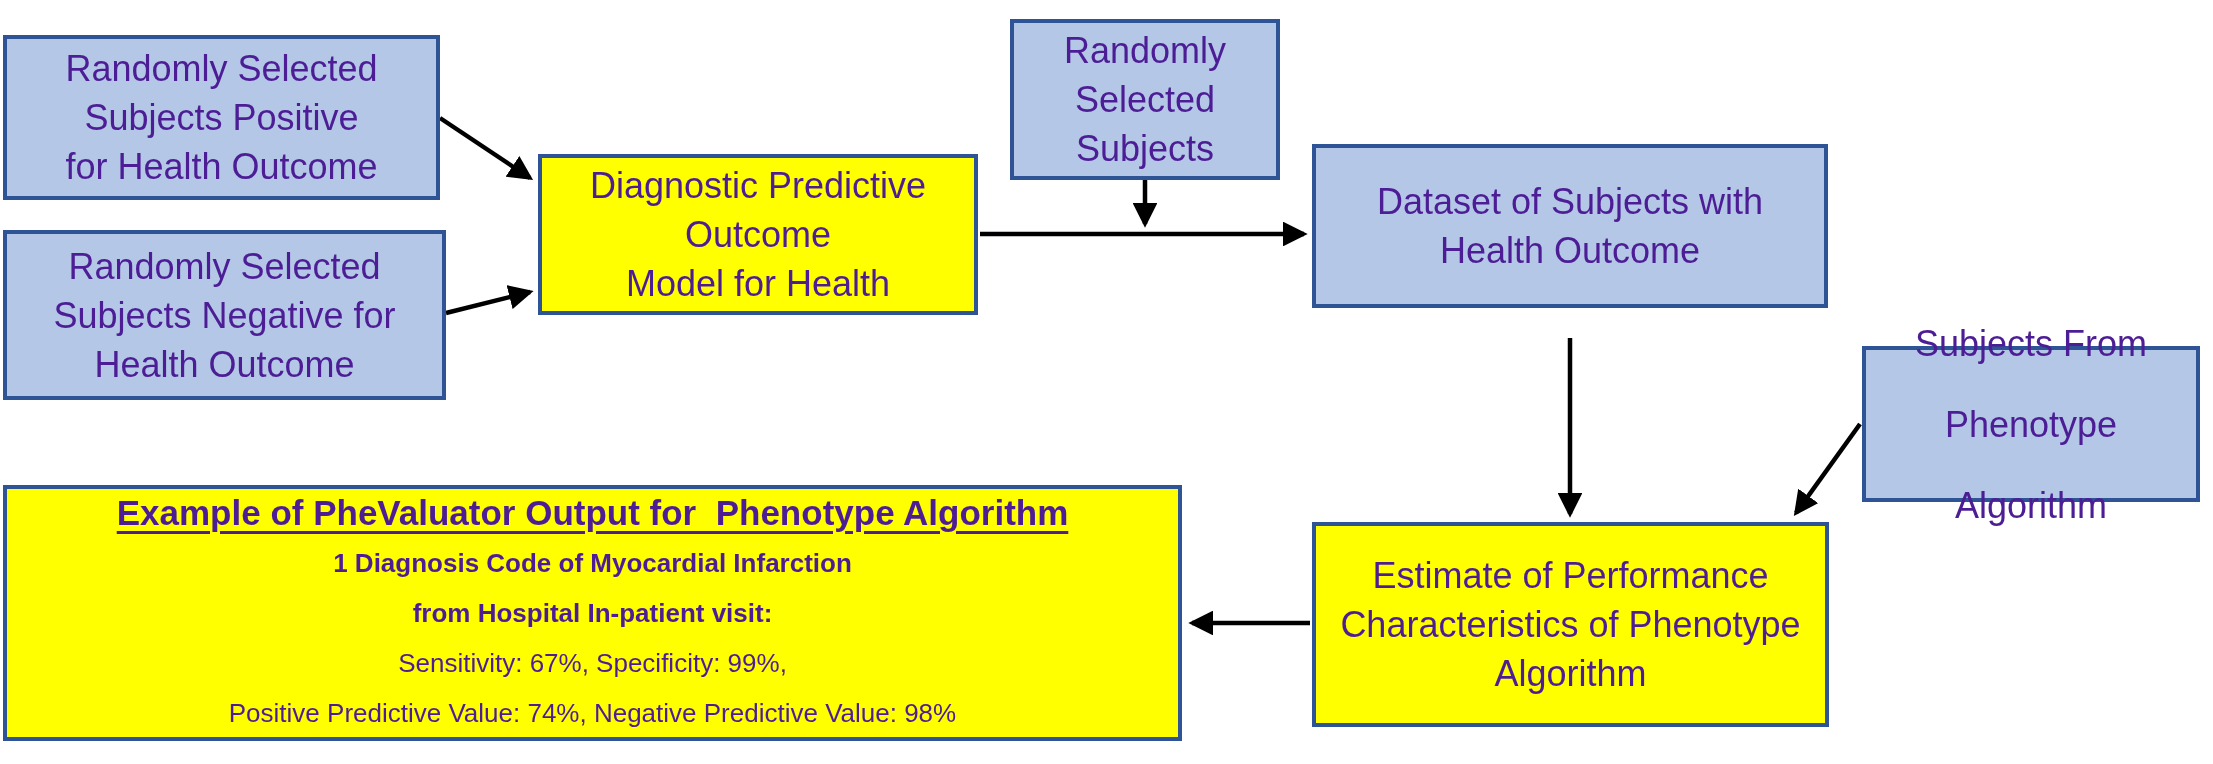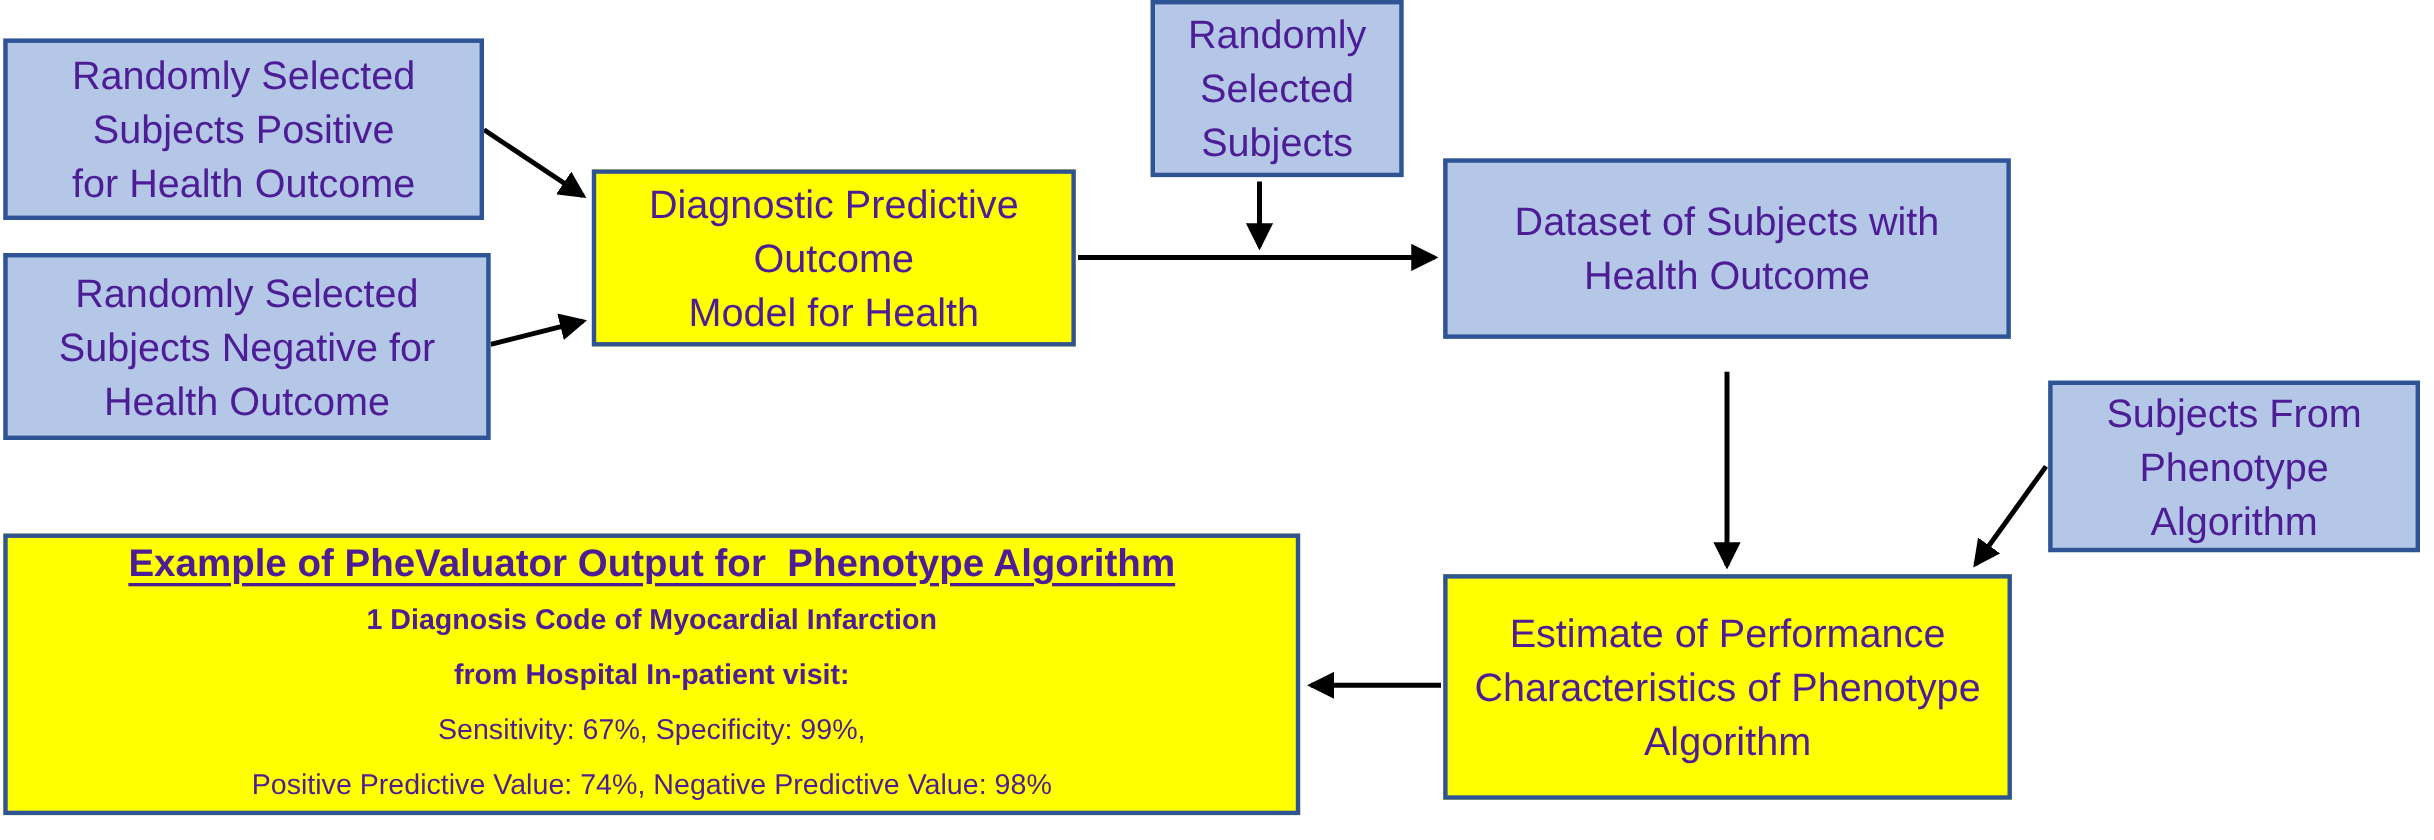--- a/index.html
+++ b/index.html
@@ -65,32 +65,32 @@
     <span class="flow-text">Subjects Negative for</span>
     <span class="flow-text">Health Outcome</span>
   </div>
 
   <div class="box yellow" style="left:538px;top:154px;width:440px;height:161px;">
     <span class="flow-text">Diagnostic Predictive</span>
     <span class="flow-text">Outcome</span>
     <span class="flow-text">Model for Health</span>
   </div>
 
-  <div class="box blue" style="left:1010px;top:0;width:230px;height:161px;margin-left:36px;">
+  <div class="box blue" style="left:1010px;top:19px;width:270px;height:161px;">
     <span class="flow-text">Randomly</span>
     <span class="flow-text">Selected</span>
     <span class="flow-text">Subjects</span>
   </div>
 
   <div class="box blue" style="left:1312px;top:132px;width:516px;height:164px;margin-top:12px;">
     <span class="flow-text">Dataset of Subjects with</span>
     <span class="flow-text">Health Outcome</span>
   </div>
 
-  <div class="box blue" style="left:1862px;top:346px;width:338px;height:156px;">
+  <div class="box blue" style="left:1862px;top:346px;width:338px;height:156px;gap:32px;">
     <span class="flow-text">Subjects From</span>
     <span class="flow-text">Phenotype</span>
     <span class="flow-text">Algorithm</span>
   </div>
 
   <div class="box yellow" style="left:1312px;top:522px;width:517px;height:205px;">
     <span class="flow-text">Estimate of Performance</span>
     <span class="flow-text">Characteristics of Phenotype</span>
     <span class="flow-text">Algorithm</span>
   </div>

